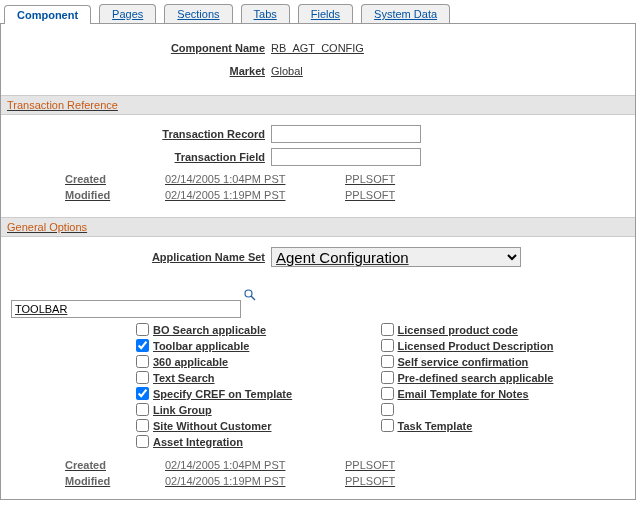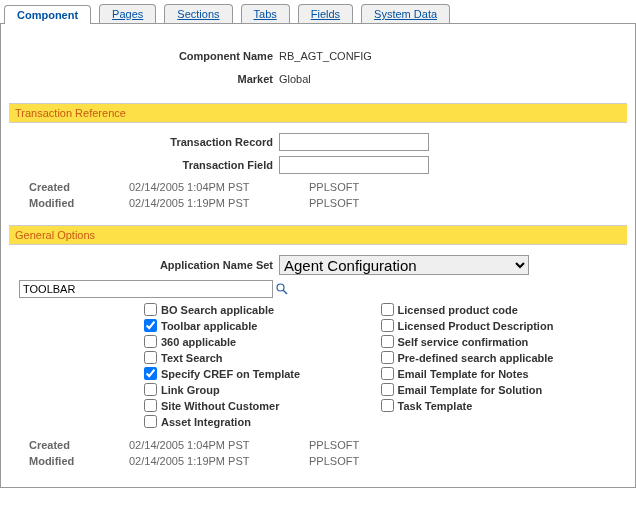--- a/index.html
+++ b/index.html
@@ -34,21 +34,22 @@
     background: #fff;
     color: #0052a3;
     text-decoration: none;
     font-weight: bold;
     position: relative;
     top: 1px;
   }
   .page-body {
     border: 1px solid #999;
     border-top: none;
-    padding: 8px;
+    padding: 0;
+    text-decoration: underline;
   }
   .header-block {
     padding: 15px 10px 10px 10px;
   }
   .row {
     display: flex;
     align-items: center;
     margin-bottom: 5px;
     min-height: 18px;
   }
@@ -61,42 +62,43 @@
     box-sizing: border-box;
   }
   .value {
     color: #333;
   }
   .section-title {
     color: #c85a15;
     padding: 3px 6px;
     border-top: 1px solid #ccc;
     border-bottom: 1px solid #ccc;
-    background: #fde047;
+    background: #e5e5e5;
     font-size: 11px;
   }
   .section-body {
     padding: 10px 10px 10px 10px;
   }
   input[type="text"] {
     border: 1px solid #999;
     height: 18px;
     padding: 0 3px;
     font-size: 11px;
     box-sizing: border-box;
     width: 150px;
   }
   select {
     border: 1px solid #999;
     height: 20px;
     font-size: 15px;
     width: 250px;
   }
   input.wide {
-    width: 254px;
+    width: 230px;
+    margin-top: 28px;
   }
   .lookup-icon {
     display: inline-block;
     width: 14px;
     height: 14px;
     vertical-align: middle;
     margin-left: 2px;
   }
   .checkbox-grid {
     display: flex;
@@ -124,20 +126,21 @@
   }
   .meta-row {
     display: flex;
     padding: 2px 10px;
     align-items: center;
   }
   .meta-label {
     width: 100px;
     font-weight: bold;
     color: #666;
+    margin-left: 44px;
   }
   .meta-date {
     width: 180px;
     color: #666;
   }
   .meta-user {
     color: #666;
   }
 </style>
 </head>
@@ -258,21 +261,20 @@
           <div class="chk-row">
             <input type="checkbox" style="">
             <label>Pre-defined search applicable</label>
           </div>
           <div class="chk-row">
             <input type="checkbox" style="">
             <label>Email Template for Notes</label>
           </div>
           <div class="chk-row">
             <input type="checkbox" style="">
-            <label>Email Template for Solution</label>
           </div>
           <div class="chk-row">
             <input type="checkbox" style="">
             <label>Task Template</label>
           </div>
         </div>
     </div>
 
     <div class="meta-row" style="margin-top:6px;">
       <div class="meta-label">Created</div>

